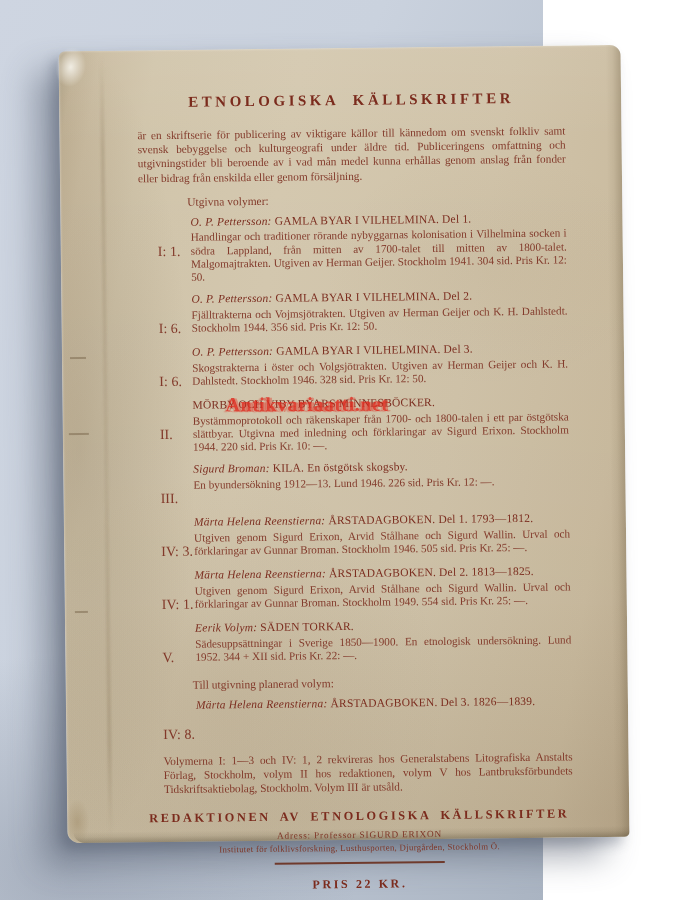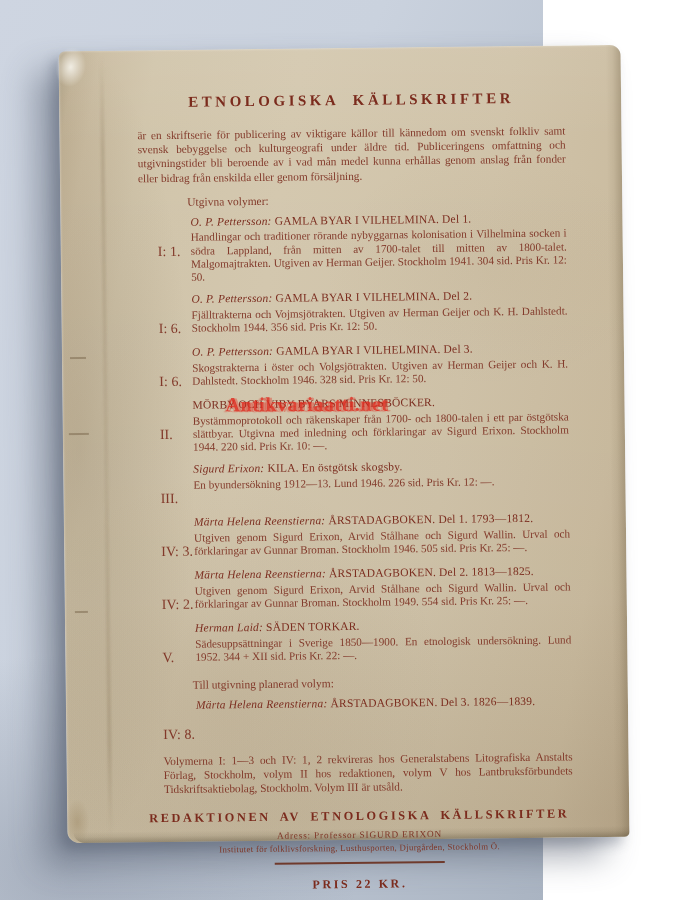--- a/index.html
+++ b/index.html
@@ -137,36 +137,36 @@
         <span class="vol-body"><span class="vol-titleline"><span class="vol-author">O. P. Pettersson:</span><span class="vol-title">GAMLA BYAR I VILHELMINA. Del 3.</span></span><span class="vol-desc">Skogstrakterna i öster och Volgsjötrakten. Utgiven av Herman Geijer och K. H. Dahlstedt. Stockholm 1946. 328 sid. Pris Kr. 12: 50.</span></span>
       </div>
 
       <div class="vol">
         <span class="vol-num">II.</span>
         <span class="vol-body"><span class="vol-titleline"><span class="vol-title">MÖRBY OCH VIBY BYARS MINNESBÖCKER.</span></span><span class="vol-desc">Bystämmoprotokoll och räkenskaper från 1700- och 1800-talen i ett par östgötska slättbyar. Utgivna med inledning och förklaringar av Sigurd Erixon. Stockholm 1944. 220 sid. Pris Kr. 10: —.</span></span>
       </div>
 
       <div class="vol">
         <span class="vol-num">III.</span>
-        <span class="vol-body"><span class="vol-titleline"><span class="vol-author">Sigurd Erixon:</span><span class="vol-title">KILA. En östgötsk skogsby.</span></span><span class="vol-desc">En byundersökning 1912—13. Lund 1946. 226 sid. Pris Kr. 12: —.</span></span>
+        <span class="vol-body"><span class="vol-titleline"><span class="vol-author">Sigurd Broman:</span><span class="vol-title">KILA. En östgötsk skogsby.</span></span><span class="vol-desc">En byundersökning 1912—13. Lund 1946. 226 sid. Pris Kr. 12: —.</span></span>
       </div>
 
       <div class="vol">
         <span class="vol-num">IV: 3.</span>
         <span class="vol-body"><span class="vol-titleline"><span class="vol-author">Märta Helena Reenstierna:</span><span class="vol-title">ÅRSTADAGBOKEN. Del 1. 1793—1812.</span></span><span class="vol-desc">Utgiven genom Sigurd Erixon, Arvid Stålhane och Sigurd Wallin. Urval och förklaringar av Gunnar Broman. Stockholm 1946. 505 sid. Pris Kr. 25: —.</span></span>
       </div>
 
       <div class="vol">
-        <span class="vol-num">IV: 2.</span>
+        <span class="vol-num">IV: 1.</span>
         <span class="vol-body"><span class="vol-titleline"><span class="vol-author">Märta Helena Reenstierna:</span><span class="vol-title">ÅRSTADAGBOKEN. Del 2. 1813—1825.</span></span><span class="vol-desc">Utgiven genom Sigurd Erixon, Arvid Stålhane och Sigurd Wallin. Urval och förklaringar av Gunnar Broman. Stockholm 1949. 554 sid. Pris Kr. 25: —.</span></span>
       </div>
 
       <div class="vol">
         <span class="vol-num">V.</span>
-        <span class="vol-body"><span class="vol-titleline"><span class="vol-author">Herman Laid:</span><span class="vol-title">SÄDEN TORKAR.</span></span><span class="vol-desc">Sädesuppsättningar i Sverige 1850—1900. En etnologisk undersökning. Lund 1952. 344 + XII sid. Pris Kr. 22: —.</span></span>
+        <span class="vol-body"><span class="vol-titleline"><span class="vol-author">Eerik Volym:</span><span class="vol-title">SÄDEN TORKAR.</span></span><span class="vol-desc">Sädesuppsättningar i Sverige 1850—1900. En etnologisk undersökning. Lund 1952. 344 + XII sid. Pris Kr. 22: —.</span></span>
       </div>
 
       <p class="section-heading planned-heading">Till utgivning planerad volym:</p>
 
       <div class="vol">
         <span class="vol-num">IV: 8.</span>
         <span class="vol-body"><span class="vol-titleline"><span class="vol-author">Märta Helena Reenstierna:</span><span class="vol-title">ÅRSTADAGBOKEN. Del 3. 1826—1839.</span></span></span>
       </div>
 
       <p class="ordering-note">Volymerna I: 1—3 och IV: 1, 2 rekvireras hos Generalstabens Litografiska Anstalts Förlag, Stockholm, volym II hos redaktionen, volym V hos Lantbruksförbundets Tidskriftsaktiebolag, Stockholm. Volym III är utsåld.</p>

